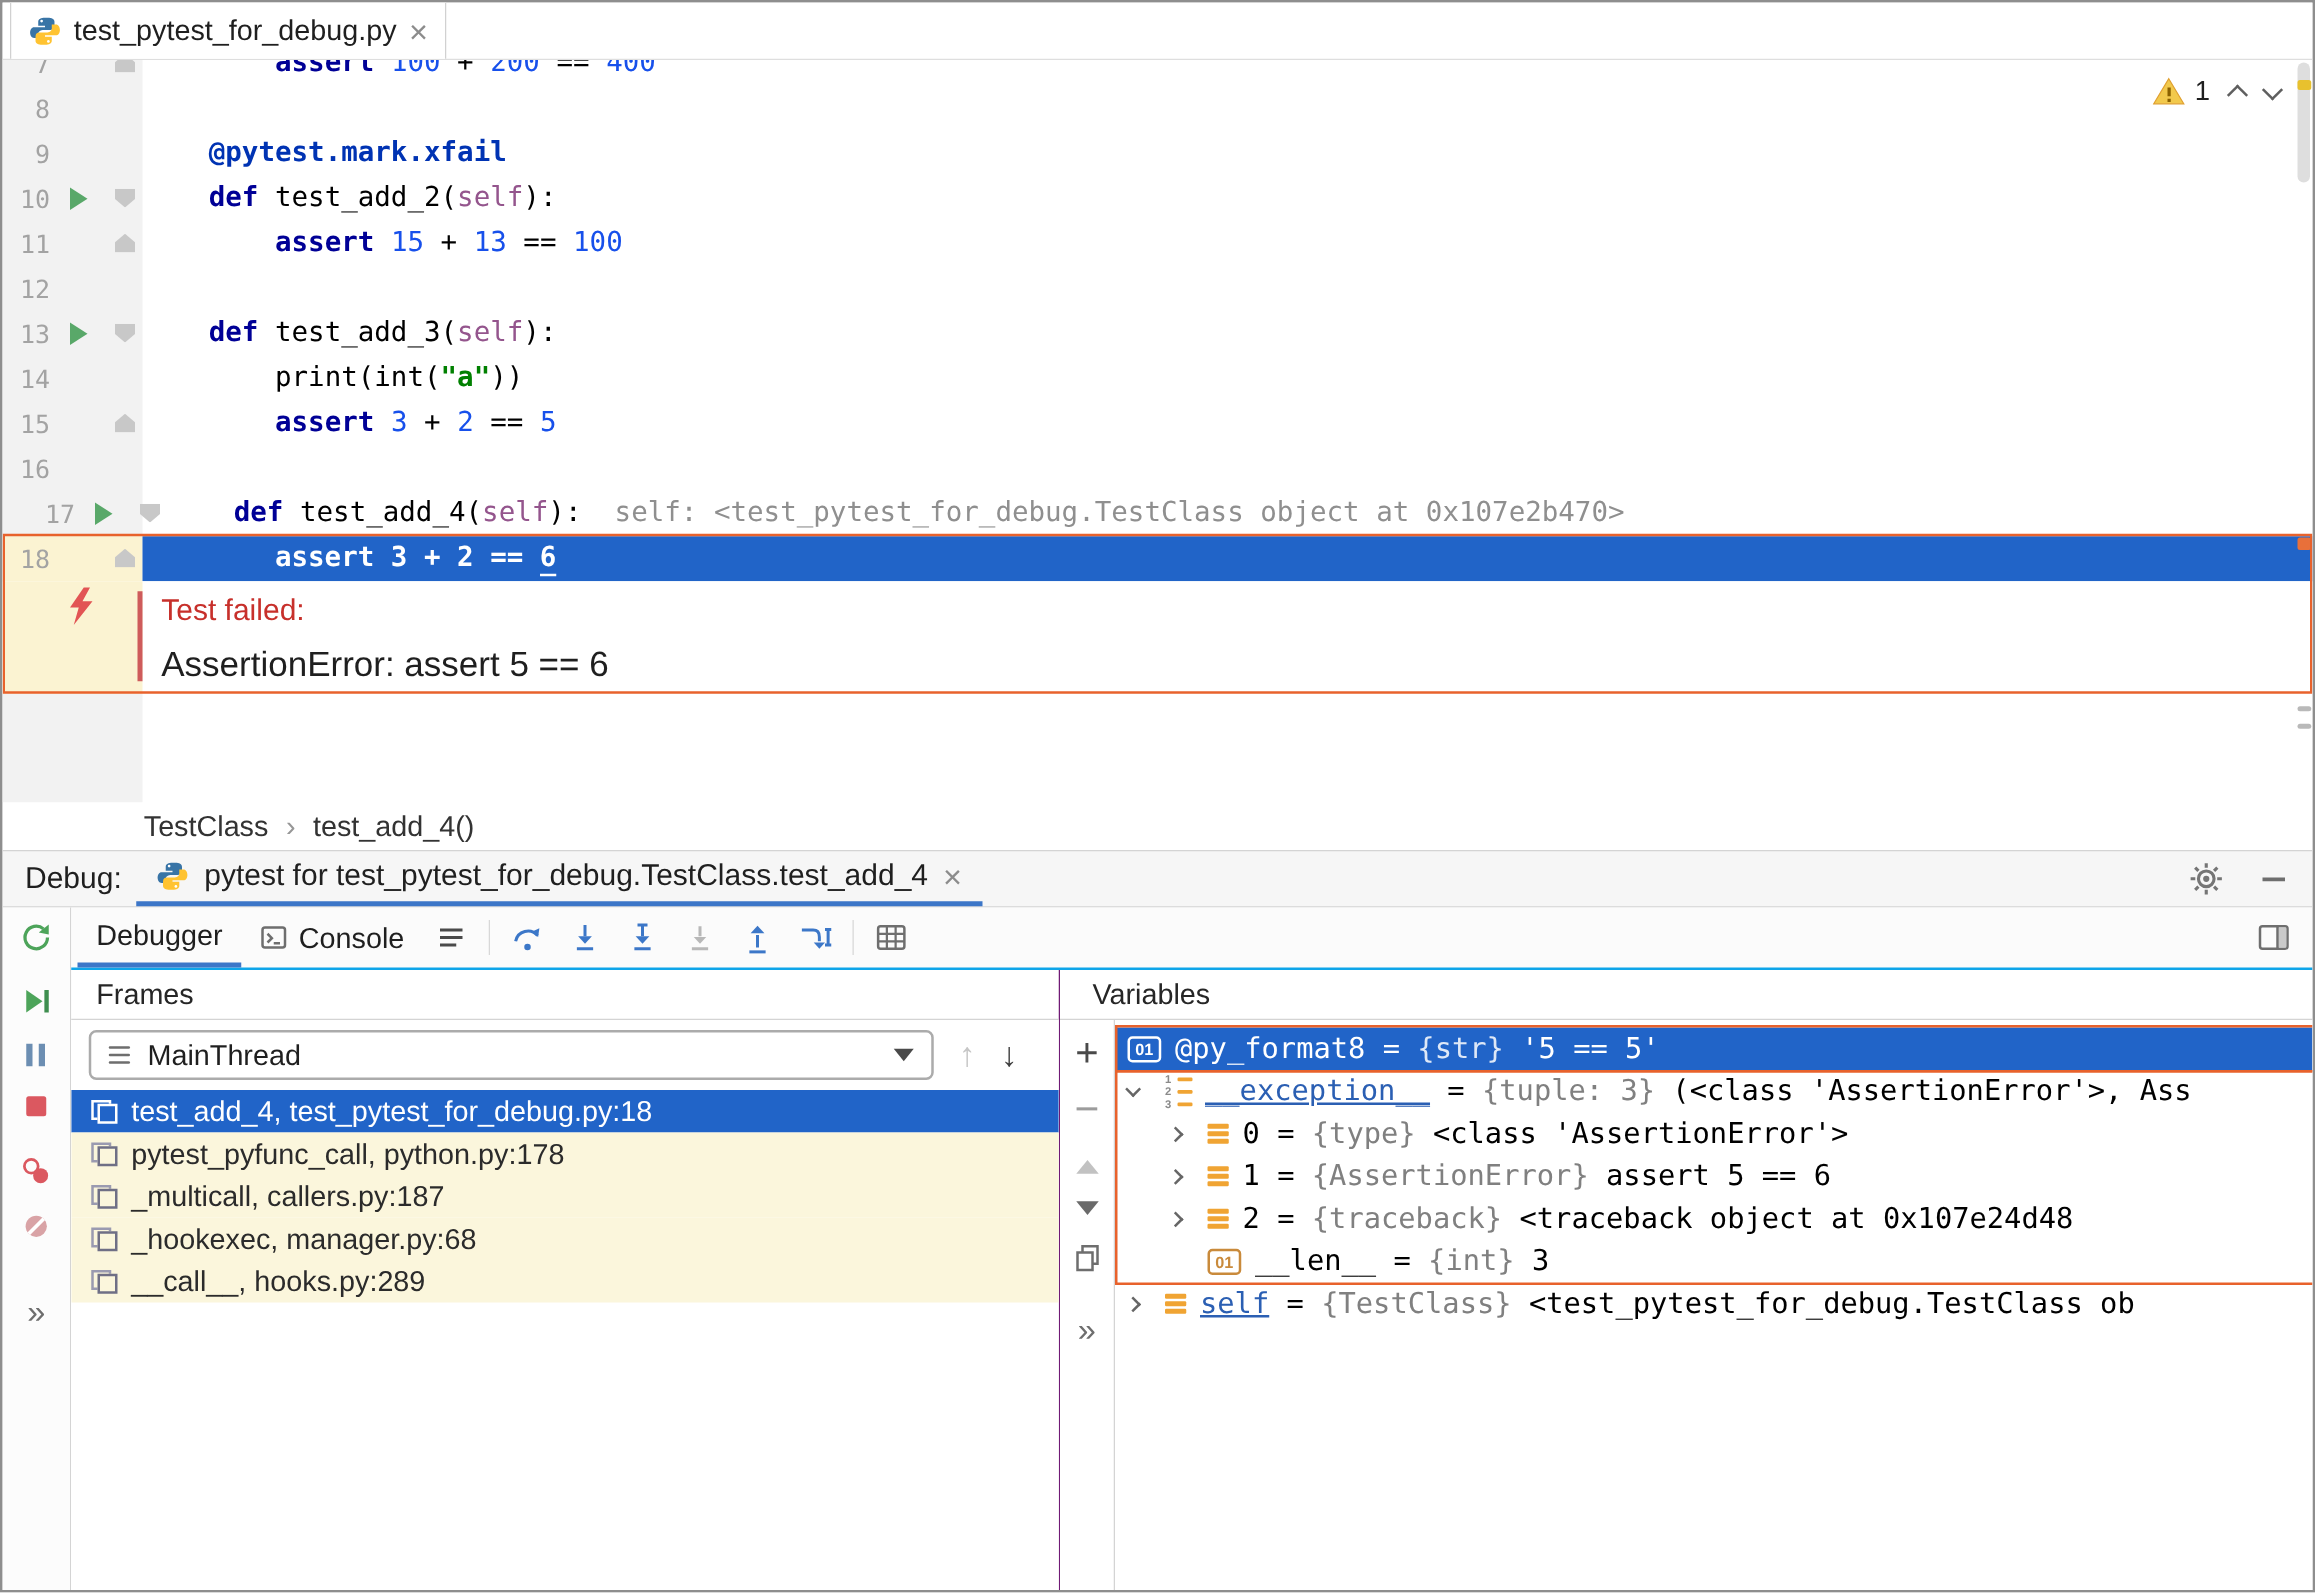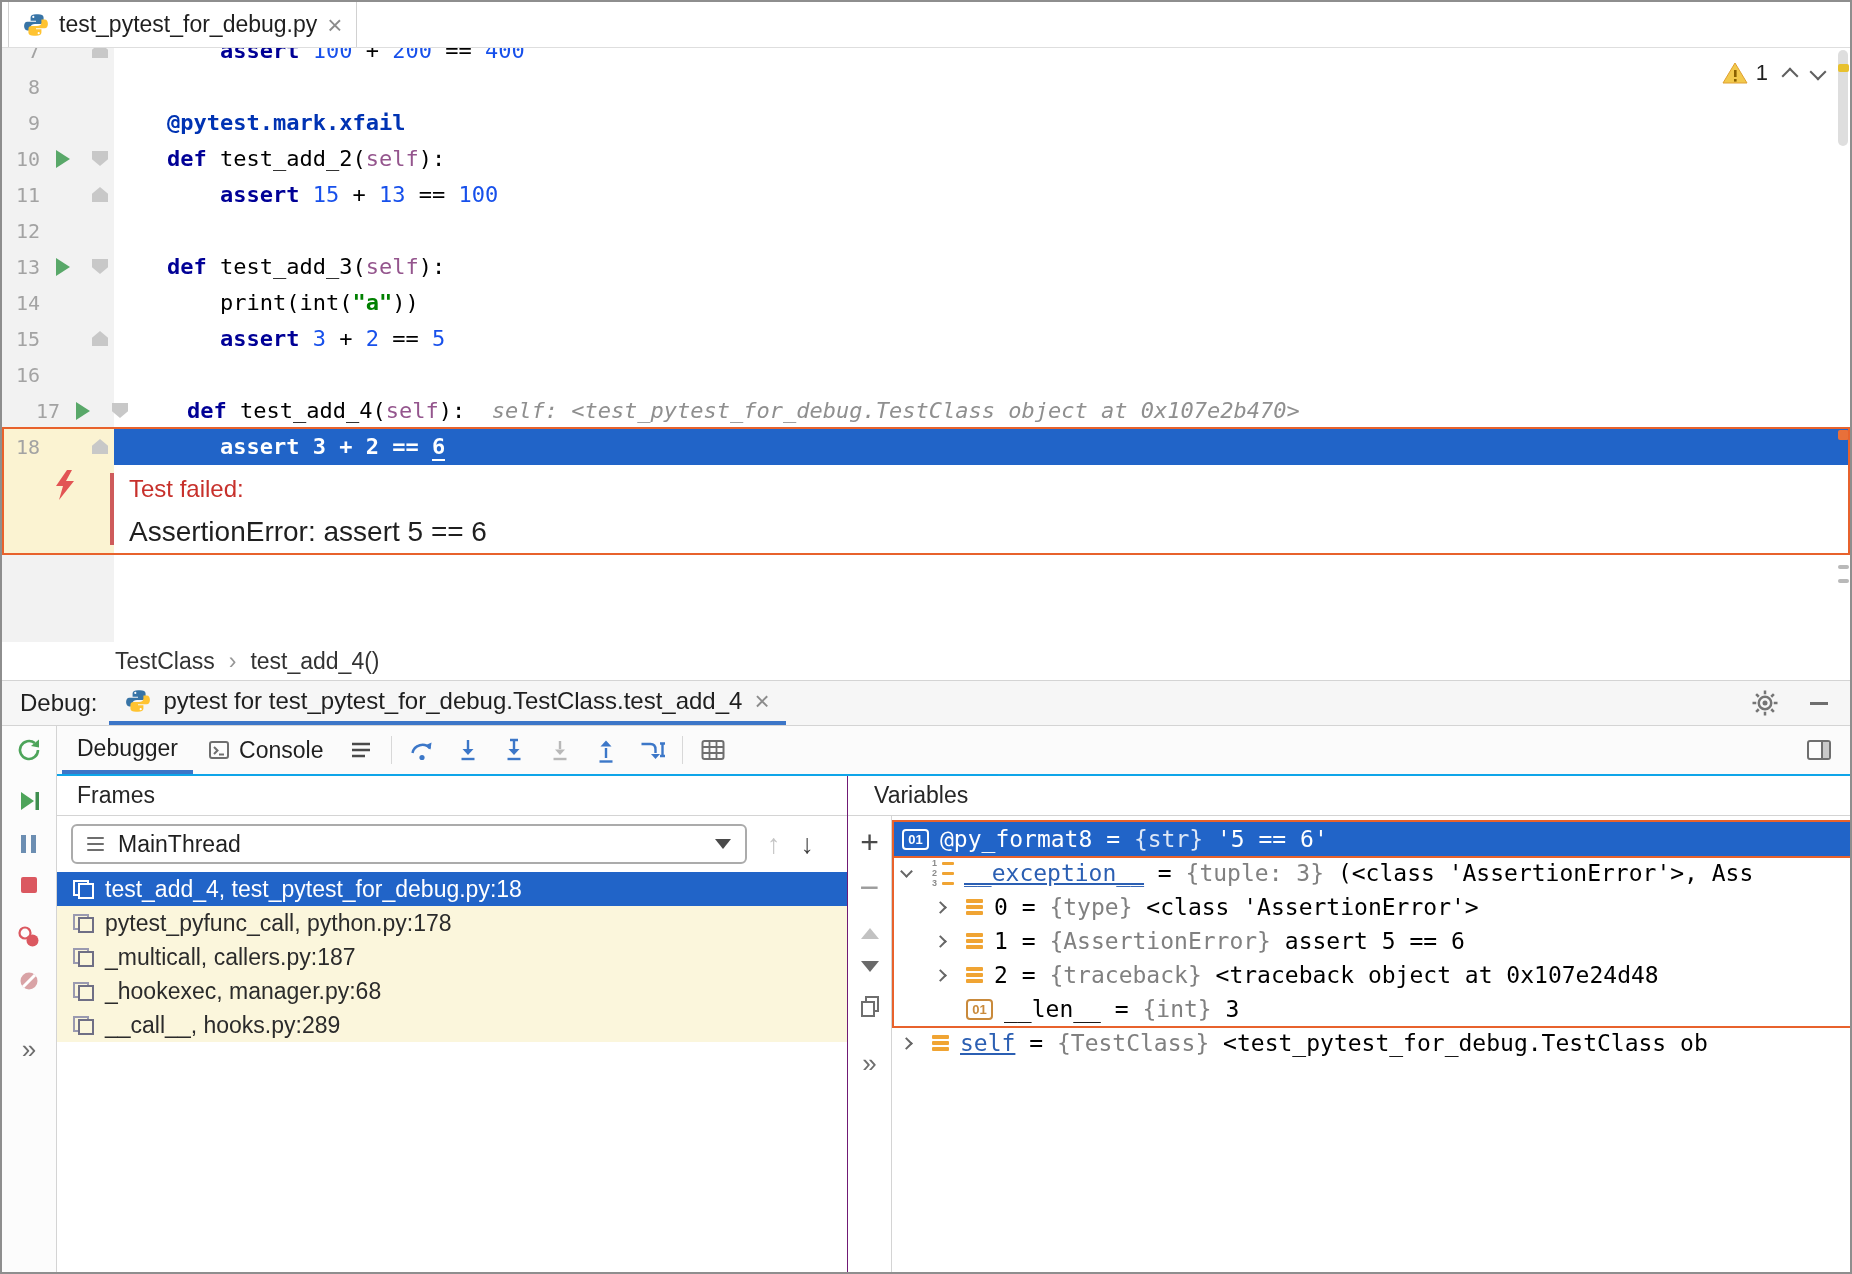--- a/index.html
+++ b/index.html
@@ -26,21 +26,21 @@
   .fold.down{clip-path:polygon(0 0,100% 0,100% 55%,50% 100%,0 55%)}
   .fold.up{clip-path:polygon(50% 0,100% 45%,100% 100%,0 100%,0 45%)}
   .code{position:absolute;left:112px;top:0;margin:0;font:22px/36px "DejaVu Sans Mono",monospace;white-space:pre}
   .codex{right:0;background:#2164C8;color:#fff;font-weight:bold}
   .sg-t{color:#000}
   .sg-k{color:#000096;font-weight:bold}
   .sg-n{color:#1750EB}
   .sg-s{color:#008000;font-weight:bold}
   .sg-self{color:#94558D}
   .sg-dec{color:#0033B3;font-weight:bold}
-  .sg-hint{color:#8F8F8F;font-style:italic}
+  .sg-hint{color:#8F8F8F;}
   .sg-wu{border-bottom:2px solid #fff}
   .exec-rect{position:absolute;left:0;right:0;top:379px;height:128px;border:2px solid #E8622C;pointer-events:none;z-index:6}
   .errblock{position:absolute;left:0;right:0;top:417px;height:90px;background:#fff}
   .errgut{position:absolute;left:0;top:0;bottom:0;width:112px;background:#FBF3D2}
   .errbar{position:absolute;left:108px;top:8px;bottom:10px;width:4px;background:#CE5B5B}
   .bolt{position:absolute;left:50px;top:4px}
   .err-title{position:absolute;left:127px;top:10px;font-size:24px;color:#C7302B}
   .err-msg{position:absolute;left:127px;top:51px;font-size:28px;color:#1F1F1F}
   .editor-warning{position:absolute;top:12px;right:26px;display:flex;align-items:center;gap:16px;z-index:3}
   .wcount{font-size:22px;color:#1F1F1F;margin-left:-8px}
@@ -450,21 +450,21 @@
                 <svg width="24" height="26">
                     <rect x="8" y="3" width="12" height="14" fill="#fff" stroke="#6E6E6E" stroke-width="2"></rect>
                     <rect x="4" y="8" width="12" height="14" fill="#fff" stroke="#6E6E6E" stroke-width="2"></rect>
                   </svg>
               </span>
               <span class="more vt-more">»</span>
             </div>
             <div class="vtree">
               <div class="vrect r1"></div>
               <div class="vrect r2"></div>
-            <div class="vrow vsel" style="padding-left: 10px;"><span class="badge01">01</span><span class="vname">@py_format8</span><span class="veq"> = </span><span class="vtype">{str} </span><span class="vval">'5 == 6'</span></div>
+            <div class="vrow vsel" style="padding-left: 10px;"><span class="badge01">01</span><span class="vname">@py_format8</span><span class="veq"> = </span><span class="vtype">{str} </span><span class="vval">'5 == 5'</span></div>
                 <div class="vrow" style="padding-left: 10px;"><span class="chevbox"><i class="chev down"></i></span><span class="icon-numlist"><em>1</em><b></b><em>2</em><b></b><em>3</em><b></b></span><span class="vname vlink">__exception__</span><span class="veq"> = </span><span class="vtype">{tuple: 3} </span><span class="vval">(&lt;class 'AssertionError'&gt;, Ass</span></div>
                 <div class="vrow" style="padding-left: 44px;"><span class="chevbox"><i class="chev right"></i></span><span class="icon-list"><b></b><b></b><b></b></span><span class="vname">0</span><span class="veq"> = </span><span class="vtype">{type} </span><span class="vval">&lt;class 'AssertionError'&gt;</span></div>
                 <div class="vrow" style="padding-left: 44px;"><span class="chevbox"><i class="chev right"></i></span><span class="icon-list"><b></b><b></b><b></b></span><span class="vname">1</span><span class="veq"> = </span><span class="vtype">{AssertionError} </span><span class="vval">assert 5 == 6</span></div>
                 <div class="vrow" style="padding-left: 44px;"><span class="chevbox"><i class="chev right"></i></span><span class="icon-list"><b></b><b></b><b></b></span><span class="vname">2</span><span class="veq"> = </span><span class="vtype">{traceback} </span><span class="vval">&lt;traceback object at 0x107e24d48</span></div>
                 <div class="vrow" style="padding-left: 44px;"><span class="chevbox"></span><span class="badge01">01</span><span class="vname">__len__</span><span class="veq"> = </span><span class="vtype">{int} </span><span class="vval">3</span></div>
                 <div class="vrow" style="padding-left: 10px;"><span class="chevbox"><i class="chev right"></i></span><span class="icon-list"><b></b><b></b><b></b></span><span class="vname vlink">self</span><span class="veq"> = </span><span class="vtype">{TestClass} </span><span class="vval">&lt;test_pytest_for_debug.TestClass ob</span></div>
               </div>
           </div>
         </div>
       </div>

